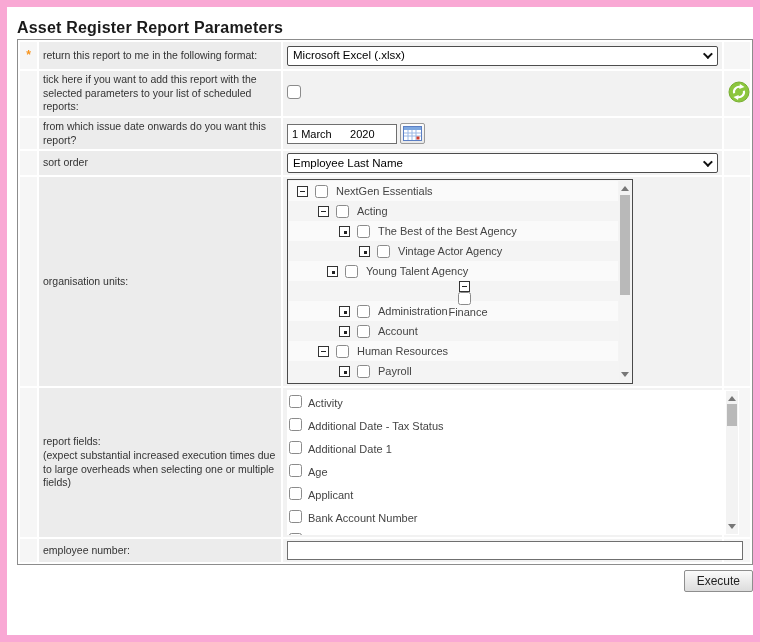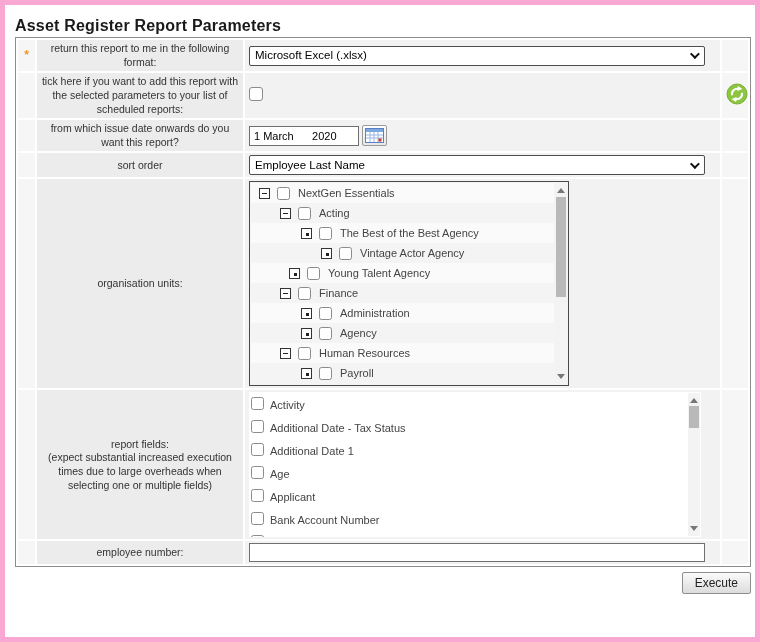--- a/index.html
+++ b/index.html
@@ -1,20 +1,20 @@
 <!DOCTYPE html>
 <html style="--accent: #F7941E; --green: #8CC63E;"><head>
 <meta charset="utf-8">
 <style>
   :root { --accent:#F7941E; --green:#8CC63E; }
   * { margin:0; padding:0; box-sizing:border-box; }
   body { background:#fff; font-family:"Liberation Sans", sans-serif; }
   .page {
     width:760px; height:642px; background:#fff;
-    border:5px solid #f9a8d4; position:relative; overflow:hidden;
+    border:7px solid #f9a8d4; position:relative; overflow:hidden;
   }
   .page-title {
     font-size:16px; font-weight:bold; color:#1a1a1a;
     padding:12px 0 0 10px; letter-spacing:.2px;
   }
   
   .tabstrip { margin:13px 0 0 8px; height:23px; }
   .tab {
     display:inline-block; width:84px; height:23px;
     border:1px solid #8f8f8f; border-top:3px solid var(--accent);
@@ -22,21 +22,21 @@
     font-size:11px; color:#333; padding:4px 0 0 7px; cursor:default;
   }
   
   table.params {
     border-collapse:separate; border-spacing:2px;
     background:#fff; border:1px solid #8c8c8c;
     margin:2px 0 0 10px; width:736px; table-layout:fixed;
   }
   td { font-size:10.5px; color:#333; vertical-align:middle; padding:2px 4px; line-height:1.3; }
   td.req { width:17px; background:#f6f6f6; text-align:center; color:var(--accent); font-weight:bold; font-size:12px; }
-  td.lbl { width:206px; background:#ececec;text-align:center; }
+  td.lbl { width:242px; background:#ececec; }
   td.fld { background:#f2f2f2; }
   td.end { width:26px; background:#f6f6f6; text-align:center; }
   tr.r1 td{height:27px;} tr.r2 td{height:27px;} tr.r3 td{height:43px;margin-top:24px;}
   tr.r4 td{height:29px;} tr.r5 td{height:21px;} tr.r6 td{height:207px;}
   tr.r7 td{height:145px;} tr.r8 td{height:23px;margin-left:40px;}
   .note { display:block; }
   
   .selectbox {
     width:456px; max-width:100%; height:20px; background:#fff;
     border:1px solid #4d4d4d; border-radius:2px;
@@ -49,21 +49,21 @@
   .cb { display:inline-block; width:13px; height:13px; background:#fff;
     border:1px solid #8b8b8b; border-radius:2.5px; flex:none; }
   .cb.big { width:14px; height:14px; border-radius:3px; }
   
   .daterow { display:flex; align-items:center; gap:3px; }
   .date-input { width:110px; height:20px; border:1px solid #6f6f6f; background:#fff;
     font-family:"Liberation Sans",sans-serif; font-size:11px; padding:0 4px; color:#000; }
   .calbtn { width:25px; height:21px; border:1px solid #9a9a9a; border-radius:2px;
     background:linear-gradient(#fdfdfd,#e8e8e8); display:inline-flex; align-items:center; justify-content:center; }
   
-  .treebox { width:320px; height:205px; border:1px solid #4a4a4a; background:#f4f4f4;
+  .treebox { width:346px; height:205px; border:1px solid #4a4a4a; background:#f4f4f4;
     position:relative; overflow:hidden; }
   .treerows { position:absolute; inset:1px 14px 1px 1px; }
   .trow { height:20px; display:flex; align-items:center; font-size:11px; color:#444; }
   .trow:nth-child(odd) { background:rgba(255,255,255,.55); }
   .tglyph { width:11px; height:11px; border:1px solid #333; background:#fff; position:relative; flex:none; margin-right:7px; }
   .tglyph.minus::after { content:""; position:absolute; left:2px; right:2px; top:4px; height:1px; background:#222; }
   .tglyph.leaf::after { content:""; position:absolute; left:4px; top:4px; width:3px; height:3px; background:#222; }
   .trow .cb { margin-right:8px; }
   
   .sbar { position:absolute; top:1px; bottom:1px; right:1px; width:12px; background:#f3f3f3; }
@@ -187,34 +187,34 @@
                 <div class="trow" style="padding-left: 70px;">
                   <span class="tglyph leaf"></span>
                   <span class="cb"></span>
                   <span>Vintage Actor Agency</span>
                 </div>
                 <div class="trow" style="padding-left: 38px;">
                   <span class="tglyph leaf"></span>
                   <span class="cb"></span>
                   <span>Young Talent Agency</span>
                 </div>
-                <div class="trow" style="padding-left: 29px;">
+                <div class="trow" style="padding-left: 29px; flex-direction: column;">
                   <span class="tglyph minus"></span>
                   <span class="cb"></span>
                   <span>Finance</span>
                 </div>
                 <div class="trow" style="padding-left: 50px;">
                   <span class="tglyph leaf"></span>
                   <span class="cb"></span>
                   <span>Administration</span>
                 </div>
                 <div class="trow" style="padding-left: 50px;">
                   <span class="tglyph leaf"></span>
                   <span class="cb"></span>
-                  <span>Agency</span>
+                  <span>Account</span>
                 </div>
                 <div class="trow" style="padding-left: 29px;">
                   <span class="tglyph minus"></span>
                   <span class="cb"></span>
                   <span>Human Resources</span>
                 </div>
                 <div class="trow" style="padding-left: 50px;">
                   <span class="tglyph leaf"></span>
                   <span class="cb"></span>
                   <span>Payroll</span>

